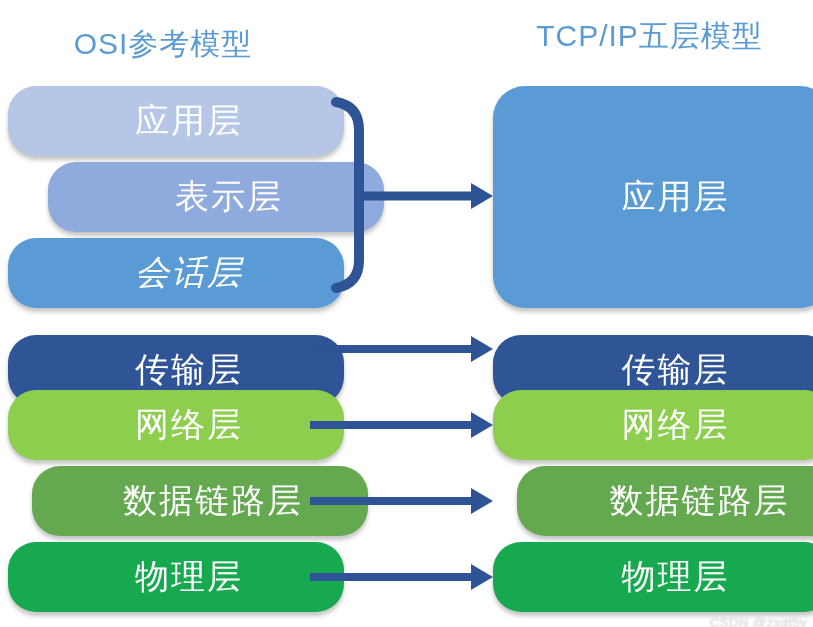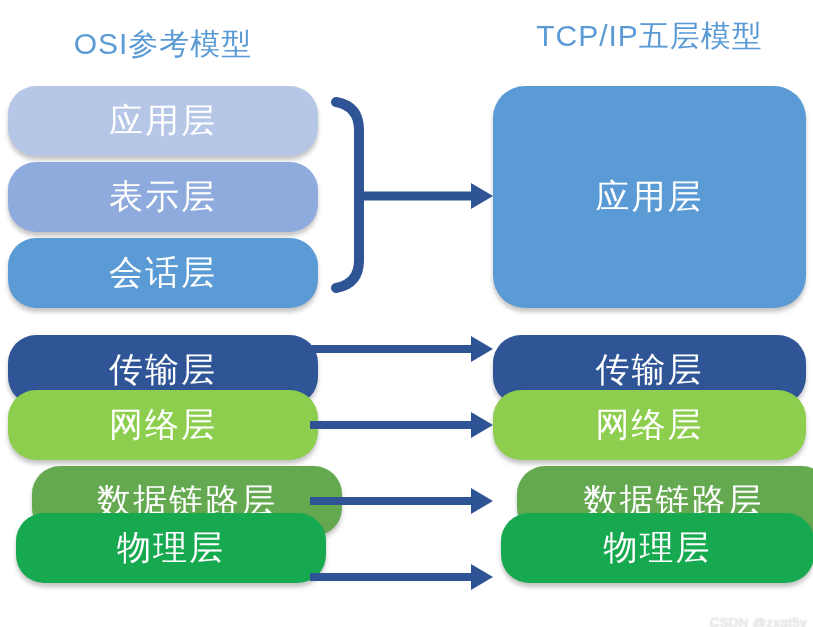--- a/index.html
+++ b/index.html
@@ -26,36 +26,37 @@
   .left-title  { left: 8px;   width: 310px; top: 24px; }
   .right-title { left: 493px; width: 313px; top: 16px; }
 
   .box {
     position: absolute;
     display: flex;
     align-items: center;
     justify-content: center;
     border-radius: 28px;
     box-shadow: 0 4px 4px rgba(90,90,90,0.35);
+    padding-left: 26px;
   }
   .box .lbl {
     color: #ffffff;
     font-size: 34px;
     letter-spacing: 2px;
     white-space: nowrap;
   }
   
   .osi { left: 8px; width: 310px; height: 70px; }
   .r0 { top: 86px;  }
   .r1 { top: 162px; }
-  .r2 { top: 238px; }
+  .r2 { top: 238px; font-style: italic; }
   .r3 { top: 314px; margin-top: 21px; }
   .r4 { top: 390px; justify-content: center; }
   .r5 { top: 466px; margin-left: 24px; }
-  .r6 { top: 513px; margin-left: 8px; }
+  .r6 { top: 542px; }
 
   
   .tcp { left: 493px; width: 313px; height: 70px; }
   .tcp.big { top: 86px; height: 222px; border-radius: 32px; }
 
   .connectors {
     position: absolute;
     left: 0; top: 0;
     width: 813px;
     height: 627px;
@@ -76,21 +77,21 @@
 
 <div class="canvas">
 
   <div class="title left-title" style="color: rgb(91, 155, 213);">OSI参考模型</div>
 
   <div class="title right-title" style="color: rgb(91, 155, 213);">TCP/IP五层模型</div>
 
   <div class="box osi r0" style="background-color: rgb(181, 198, 231);">
     <span class="lbl">应用层</span>
   </div>
-  <div class="box osi r1" style="background-color: rgb(143, 170, 220);">
+  <div class="box osi r1" style="background-color: rgb(143, 170, 220); margin-left: 40px;">
     <span class="lbl">表示层</span>
   </div>
   <div class="box osi r2" style="background-color: rgb(91, 155, 213);">
     <span class="lbl">会话层</span>
   </div>
   <div class="box osi r3" style="background-color: rgb(47, 85, 151);">
     <span class="lbl">传输层</span>
   </div>
   <div class="box osi r4" style="background-color: rgb(141, 206, 79);">
     <span class="lbl">网络层</span>

